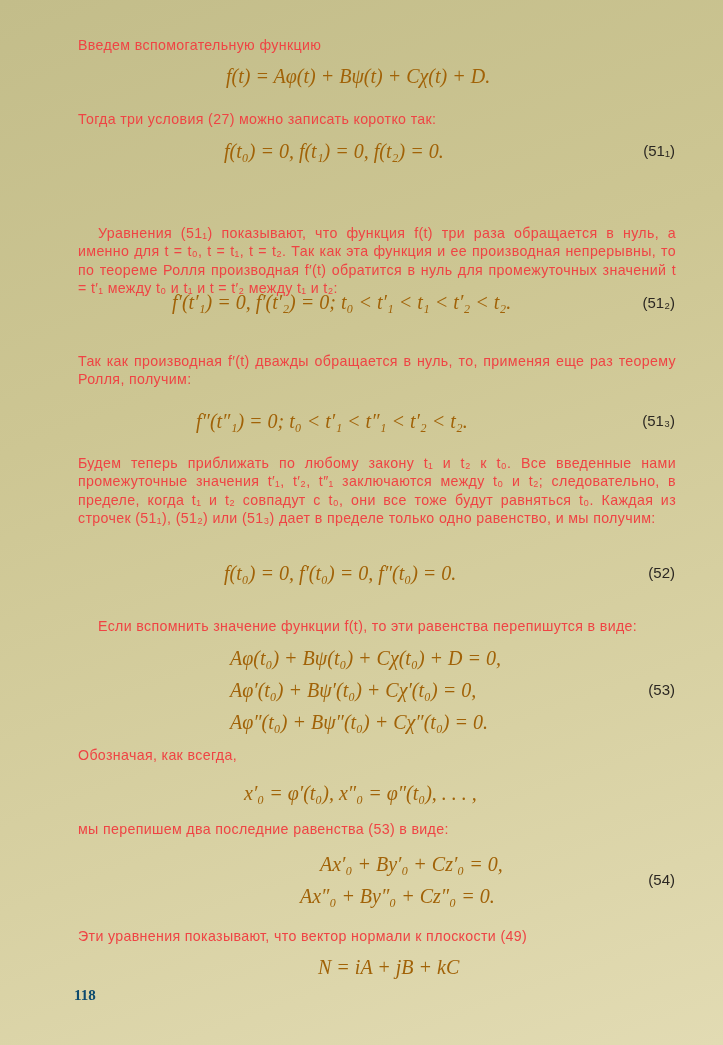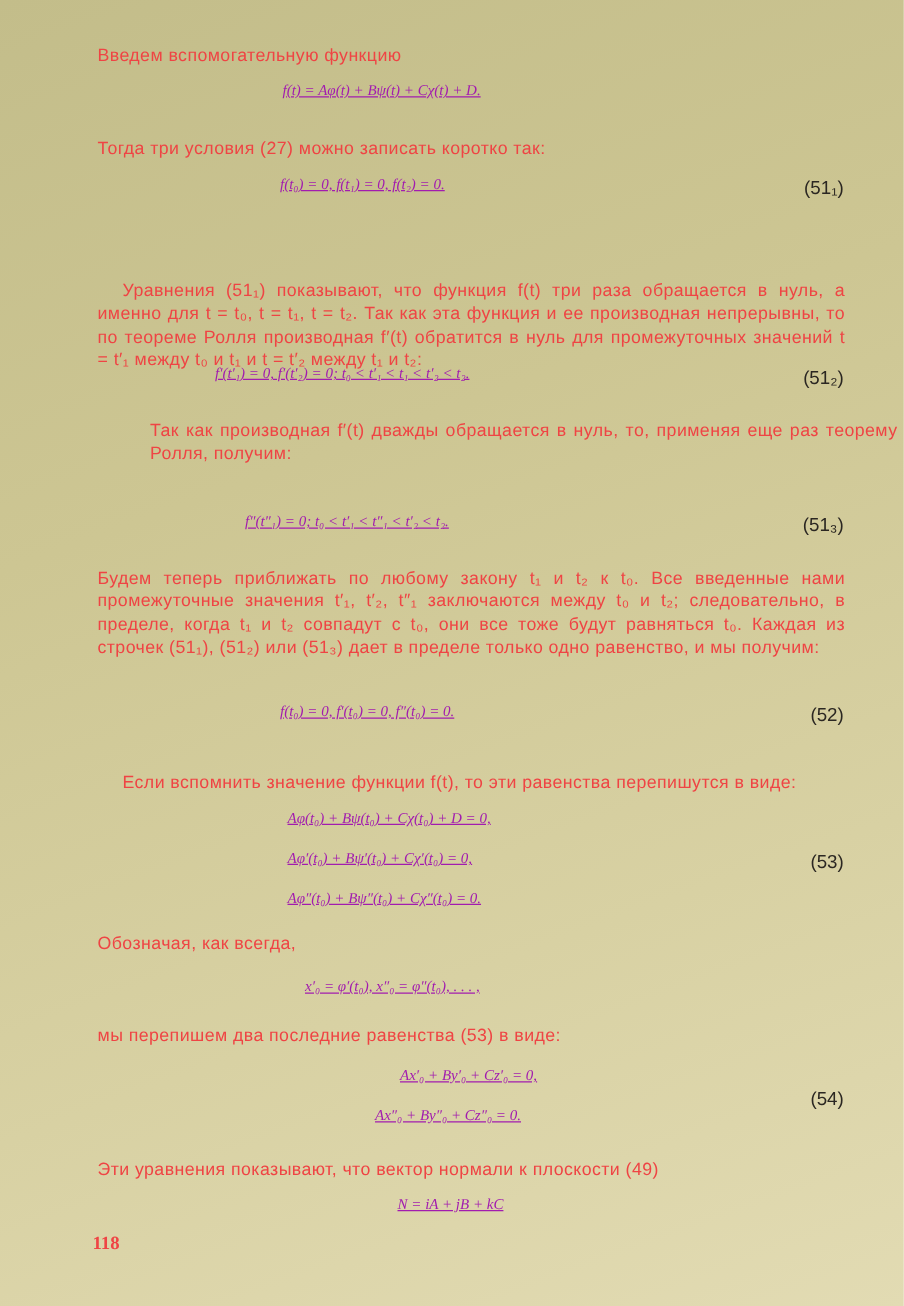--- a/index.html
+++ b/index.html
@@ -6,41 +6,41 @@
   body {
     width: 723px; height: 1045px; overflow: hidden;
     background: linear-gradient(160deg, #c3bd8a 0%, #cdc693 35%, #d8d1a3 70%, #e2dbb3 100%);
     color: #2a2620;
     font-family: "Liberation Serif", "DejaVu Serif", serif;
     position: relative;
   }
   .page { position: absolute; left: 0; top: 0; width: 723px; height: 1045px; }
   .p { position: absolute; left: 78px; width: 598px; font-family: "Liberation Sans", "DejaVu Sans", sans-serif; font-size: 14.2px; line-height: 18.3px; letter-spacing: 0.35px; text-align: justify; color: #ef4444; }
   .p.indent { text-indent: 20px; margin-top: 40px; }
-  .eq { position: absolute; font-family: "Liberation Serif", "DejaVu Serif", serif; font-style: italic; font-size: 12px; color: #a21caf; white-space: nowrap; text-decoration: underline; }
+  .eq { position: absolute; font-family: "Liberation Serif", "DejaVu Serif", serif; font-style: italic; font-size: 20px; color: #a16207; white-space: nowrap; }
   .eqnum { position: absolute; right: 48px; font-family: "Liberation Sans", "DejaVu Sans", sans-serif; font-size: 15px; color: #2b2722; }
-  .pagenum { position: absolute; left: 74px; top: 987px; font-family: "Liberation Serif", serif; font-weight: bold; font-size: 15px; color: #ef4444; }
+  .pagenum { position: absolute; left: 74px; top: 987px; font-family: "Liberation Serif", serif; font-weight: bold; font-size: 15px; color: #0c4a6e; }
 </style>
 </head>
 <body>
 
 <div class="page">
 
   <div class="p" style="top:36px;">Введем вспомогательную функцию</div>
   <div class="eq" style="left:226px; top:65px;">f(t) = Aφ(t) + Bψ(t) + Cχ(t) + D.</div>
 
   <div class="p" style="top:110px;">Тогда три условия (27) можно записать коротко так:</div>
   <div class="eq" style="left:224px; top:140px;">f(t₀) = 0,   f(t₁) = 0,   f(t₂) = 0.</div>
   <div class="eqnum" style="top:142px;">(51₁)</div>
 
   <div class="p indent" style="top:184px;">Уравнения (51₁) показывают, что функция f(t) три раза обращается в нуль, а именно для t = t₀, t = t₁, t = t₂. Так как эта функция и ее производная непрерывны, то по теореме Ролля производная f′(t) обратится в нуль для промежуточных значений t = t′₁ между t₀ и t₁ и t = t′₂ между t₁ и t₂:</div>
   <div class="eq" style="left:172px; top:291px;">f′(t′₁) = 0,   f′(t′₂) = 0;   t₀ &lt; t′₁ &lt; t₁ &lt; t′₂ &lt; t₂.</div>
   <div class="eqnum" style="top:294px;">(51₂)</div>
 
-  <div class="p" style="top:336px;margin-left:42px;">Так как производная f′(t) дважды обращается в нуль, то, применяя еще раз теорему Ролля, получим:</div>
+  <div class="p" style="top:352px;">Так как производная f′(t) дважды обращается в нуль, то, применяя еще раз теорему Ролля, получим:</div>
   <div class="eq" style="left:196px; top:410px;">f″(t″₁) = 0;     t₀ &lt; t′₁ &lt; t″₁ &lt; t′₂ &lt; t₂.</div>
   <div class="eqnum" style="top:412px;">(51₃)</div>
 
   <div class="p" style="top:454px;">Будем теперь приближать по любому закону t₁ и t₂ к t₀. Все введенные нами промежуточные значения t′₁, t′₂, t″₁ заключаются между t₀ и t₂; следовательно, в пределе, когда t₁ и t₂ совпадут с t₀, они все тоже будут равняться t₀. Каждая из строчек (51₁), (51₂) или (51₃) дает в пределе только одно равенство, и мы получим:</div>
   <div class="eq" style="left:224px; top:562px;">f(t₀) = 0,   f′(t₀) = 0,   f″(t₀) = 0.</div>
   <div class="eqnum" style="top:564px;">(52)</div>
 
   <div class="p indent" style="top:577px;">Если вспомнить значение функции f(t), то эти равенства перепишутся в виде:</div>
   <div class="eq" style="left:230px; top:647px;">Aφ(t₀) + Bψ(t₀) + Cχ(t₀) + D = 0,</div>
   <div class="eq" style="left:230px; top:679px;">Aφ′(t₀) + Bψ′(t₀) + Cχ′(t₀) = 0,</div>

